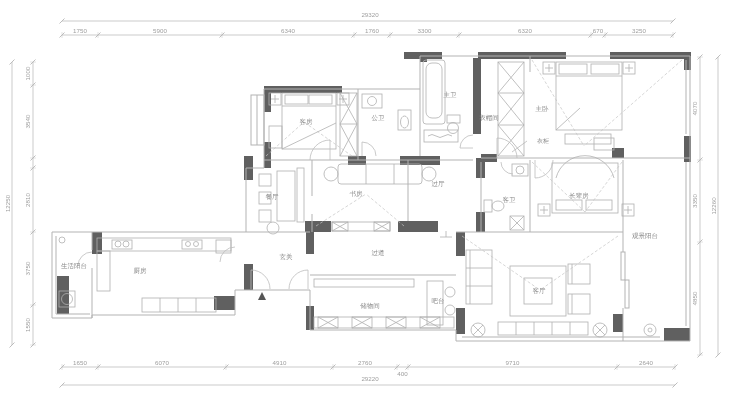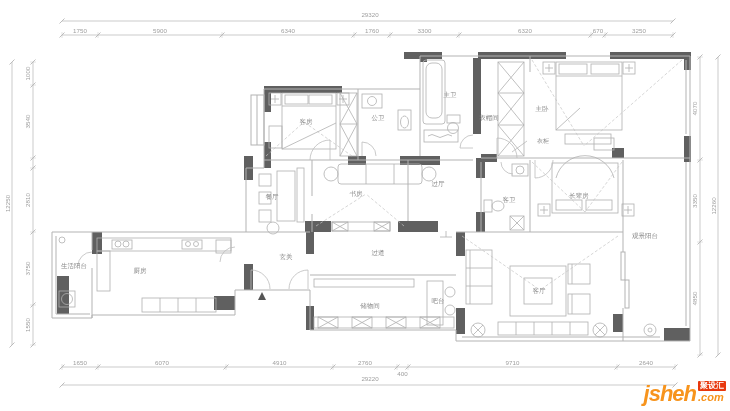--- a/index.html
+++ b/index.html
@@ -397,20 +397,13 @@
         <text x="539" y="293" font-size="6.5" fill="#8a8a8a" text-anchor="middle">客厅</text>
       </g>
 
     <g id="notes">
         <path d="M512,152 L527,141" stroke="#b0b0b0" stroke-width="0.7" fill="none"></path>
         <text x="543" y="143" font-size="6" fill="#8a8a8a" text-anchor="middle">衣柜</text>
       </g>
   </svg>
 
   
-  <div class="logo">
-    <span class="brand" style="color: rgb(247, 148, 29);">jsheh</span>
-    <span class="right-col">
-      <span class="badge" style="background: rgb(232, 56, 13); color: rgb(255, 255, 255);">聚设汇</span>
-      <span class="tld" style="color: rgb(247, 148, 29);">.com</span>
-    </span>
-  </div>
 </div>
 
 </body></html>

